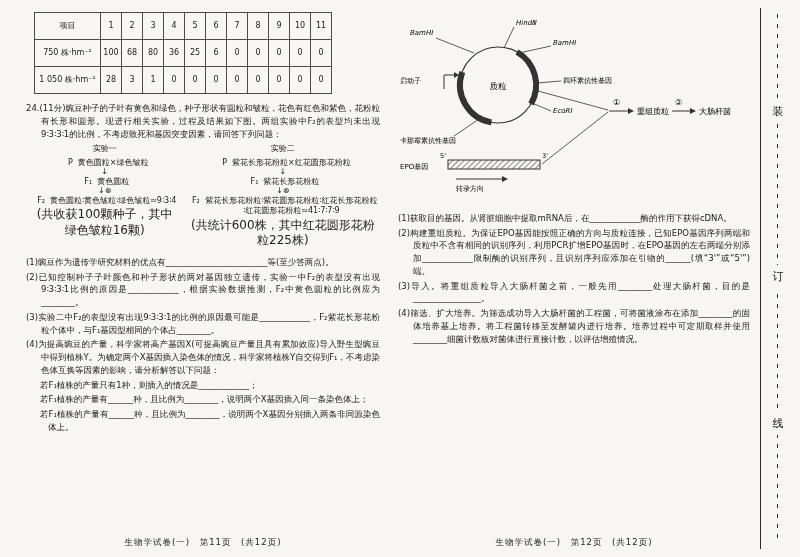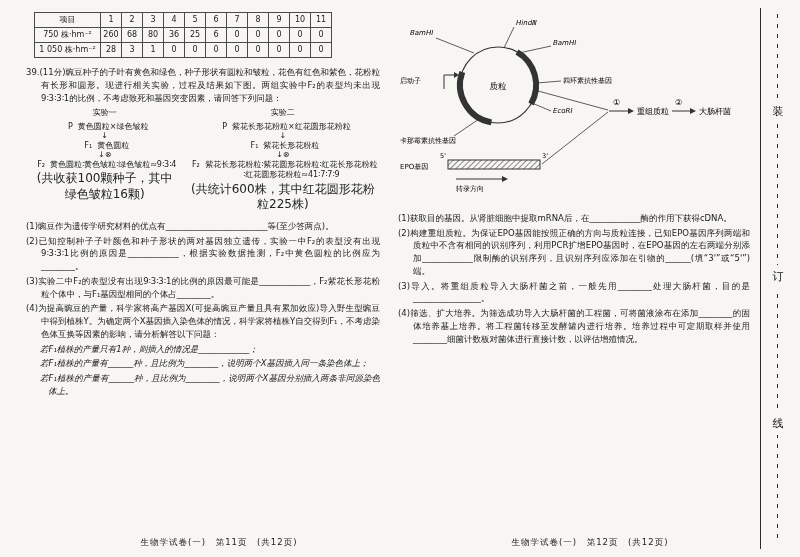--- a/index.html
+++ b/index.html
@@ -15,43 +15,43 @@
     position:absolute; top:8px; height:541px;
     font-size:8.5px; line-height:1.5;
   }
   .page-left  { left:26px;  width:354px; }
   .page-right { left:398px; width:352px; }
 
   
   table.data { border-collapse:collapse; font-size:8px; margin:4px 0 8px 8px; }
   table.data td {
     border:1px solid #4a4a4a; text-align:center;
-    padding:1px 0; min-width:21px; height:15px;
+    padding:1px 0; min-width:21px; height:27px;
   }
   table.data td.rowlabel { width:66px; padding:1px 3px; white-space:nowrap; }
 
   p.stem { text-align:justify; margin-bottom:3px; }
   p.hang { padding-left:15px; text-indent:-15px; }
-  p.hang2 { padding-left:22px; text-indent:-8px;font-style:italic; }
+  p.hang2 { padding-left:22px; text-indent:-8px; }
   p.sub { text-align:justify; margin-bottom:2px; }
 
   
   .crosses { display:flex; justify-content:space-between; margin:4px 2px 7px 6px; }
   .cross { text-align:center; font-size:8px; line-height:1.3; }
   .cross-1 { width:42%; }
   .cross-2 { width:55%; }
   .cross .title { margin-bottom:3px; }
   .cr { display:flex; justify-content:center; gap:5px; }
   .cr .gl { flex:0 0 12px; text-align:right; }
   .cr .ct { text-align:center; }
   .ar { line-height:1.1; }
   .note { font-size:12px; color:#222; margin-top:1px; }
 
   .footer {
-    position:absolute; bottom:0; left:16px; width:100%;
+    position:absolute; bottom:0; left:0; width:100%;
     text-align:center; font-size:8.5px; letter-spacing:1px;
   }
 
   
   .diagram-wrap { margin:3px 0 5px 0; }
   svg text { font-family:"DejaVu Sans", sans-serif; }
 
   
   .bind-solid {
     position:absolute; left:760px; top:8px; bottom:8px; width:1px; background:#2a2a2a;
@@ -85,21 +85,21 @@
         <td>5</td>
         <td>6</td>
         <td>7</td>
         <td>8</td>
         <td>9</td>
         <td>10</td>
         <td>11</td>
       </tr>
       <tr>
         <td class="rowlabel">750 株·hm⁻²</td>
-        <td>260</td>
+        <td>100</td>
         <td>68</td>
         <td>80</td>
         <td>36</td>
         <td>25</td>
         <td>6</td>
         <td>0</td>
         <td>0</td>
         <td>0</td>
         <td>0</td>
         <td>0</td>
@@ -114,21 +114,21 @@
         <td>0</td>
         <td>0</td>
         <td>0</td>
         <td>0</td>
         <td>0</td>
         <td>0</td>
       </tr>
     </tbody>
       </table>
 
-    <p class="stem hang">39.(11分)豌豆种子的子叶有黄色和绿色，种子形状有圆粒和皱粒，花色有红色和紫色，花粉粒有长形和圆形。现进行相关实验，过程及结果如下图。两组实验中F₂的表型均未出现9∶3∶3∶1的比例，不考虑致死和基因突变因素，请回答下列问题：</p>
+    <p class="stem hang">24.(11分)豌豆种子的子叶有黄色和绿色，种子形状有圆粒和皱粒，花色有红色和紫色，花粉粒有长形和圆形。现进行相关实验，过程及结果如下图。两组实验中F₂的表型均未出现9∶3∶3∶1的比例，不考虑致死和基因突变因素，请回答下列问题：</p>
 
     <div class="crosses">
       <div class="cross cross-1">
         <div class="title">实验一</div>
         <div class="cr">
           <span class="gl">P</span>
           <span class="ct">黄色圆粒×绿色皱粒</span>
         </div>
         <div class="ar">↓</div>
         <div class="cr">

